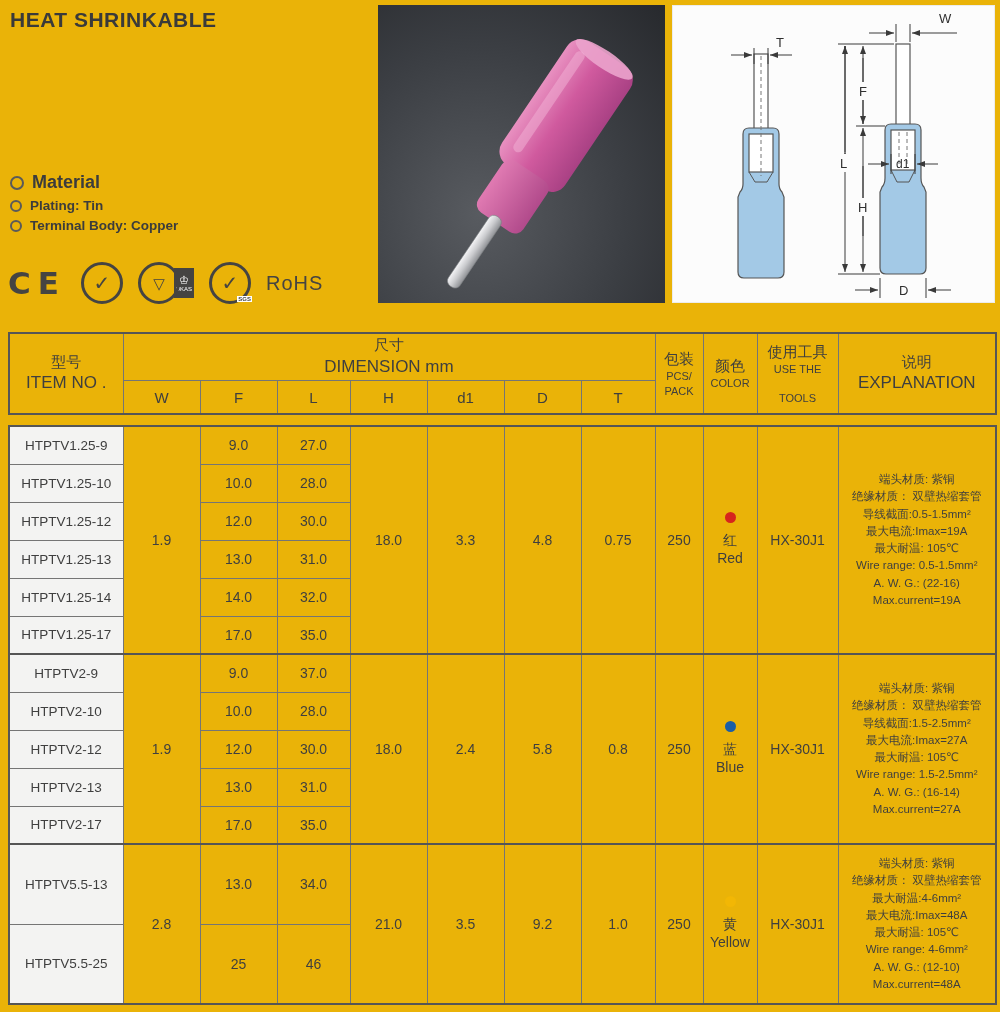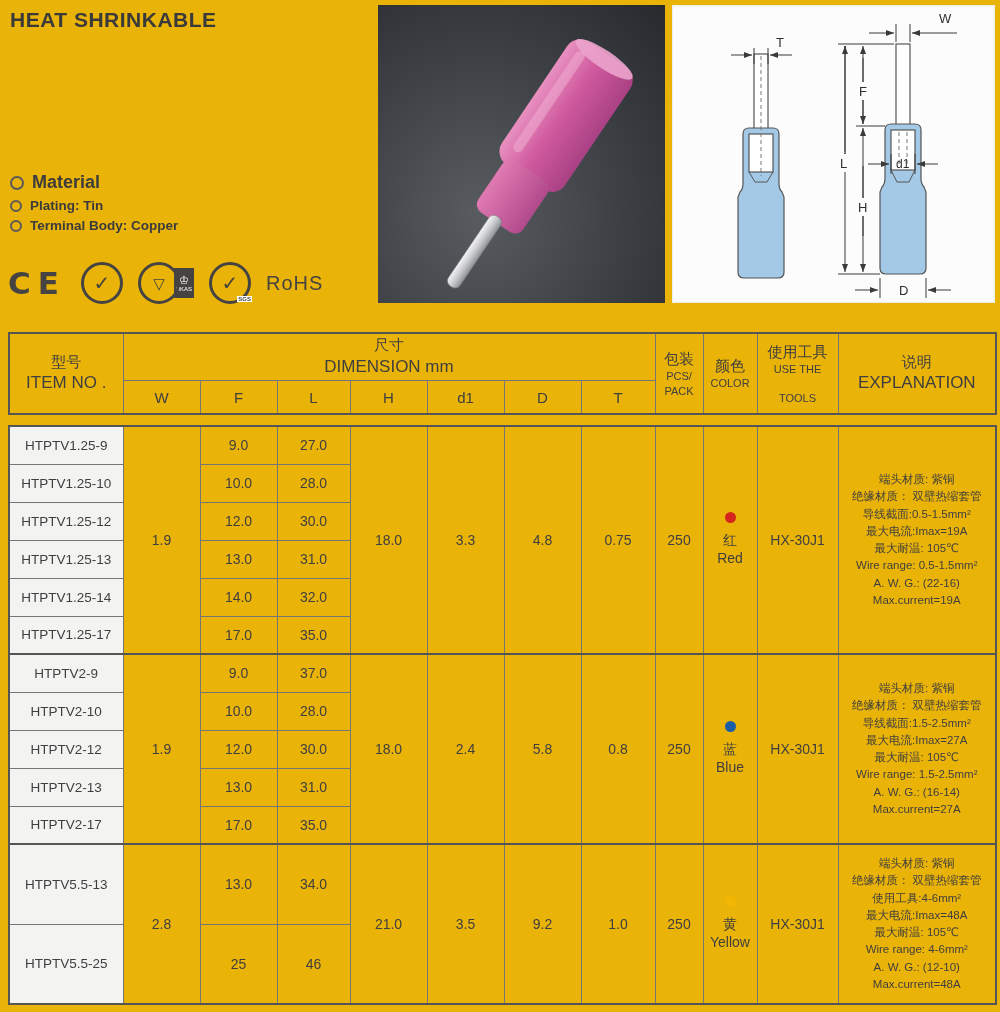--- a/index.html
+++ b/index.html
@@ -378,21 +378,21 @@
             <td class="num" rowspan="2">21.0</td>
             <td class="num" rowspan="2">3.5</td>
             <td class="num" rowspan="2">9.2</td>
             <td class="num" rowspan="2">1.0</td>
             <td class="num" rowspan="2">250</td>
             <td class="color-cell" rowspan="2"><span class="dot" style="background: rgb(242, 183, 5);"></span><div>黄</div><div>Yellow</div></td>
             <td class="num" rowspan="2">HX-30J1</td>
             <td class="expl" rowspan="2">
               <div>端头材质: 紫铜</div>
               <div>绝缘材质： 双壁热缩套管</div>
-              <div>使用工具:4-6mm²</div>
+              <div>最大耐温:4-6mm²</div>
               <div>最大电流:Imax=48A</div>
               <div>最大耐温: 105℃</div>
               <div>Wire range:  4-6mm²</div>
               <div>A. W. G.:  (12-10)</div>
               <div> Max.current=48A</div>
             </td>
           </tr>
           <tr style="height: 80px;">
             <td class="item">HTPTV5.5-25</td>
             <td class="num">25</td>

